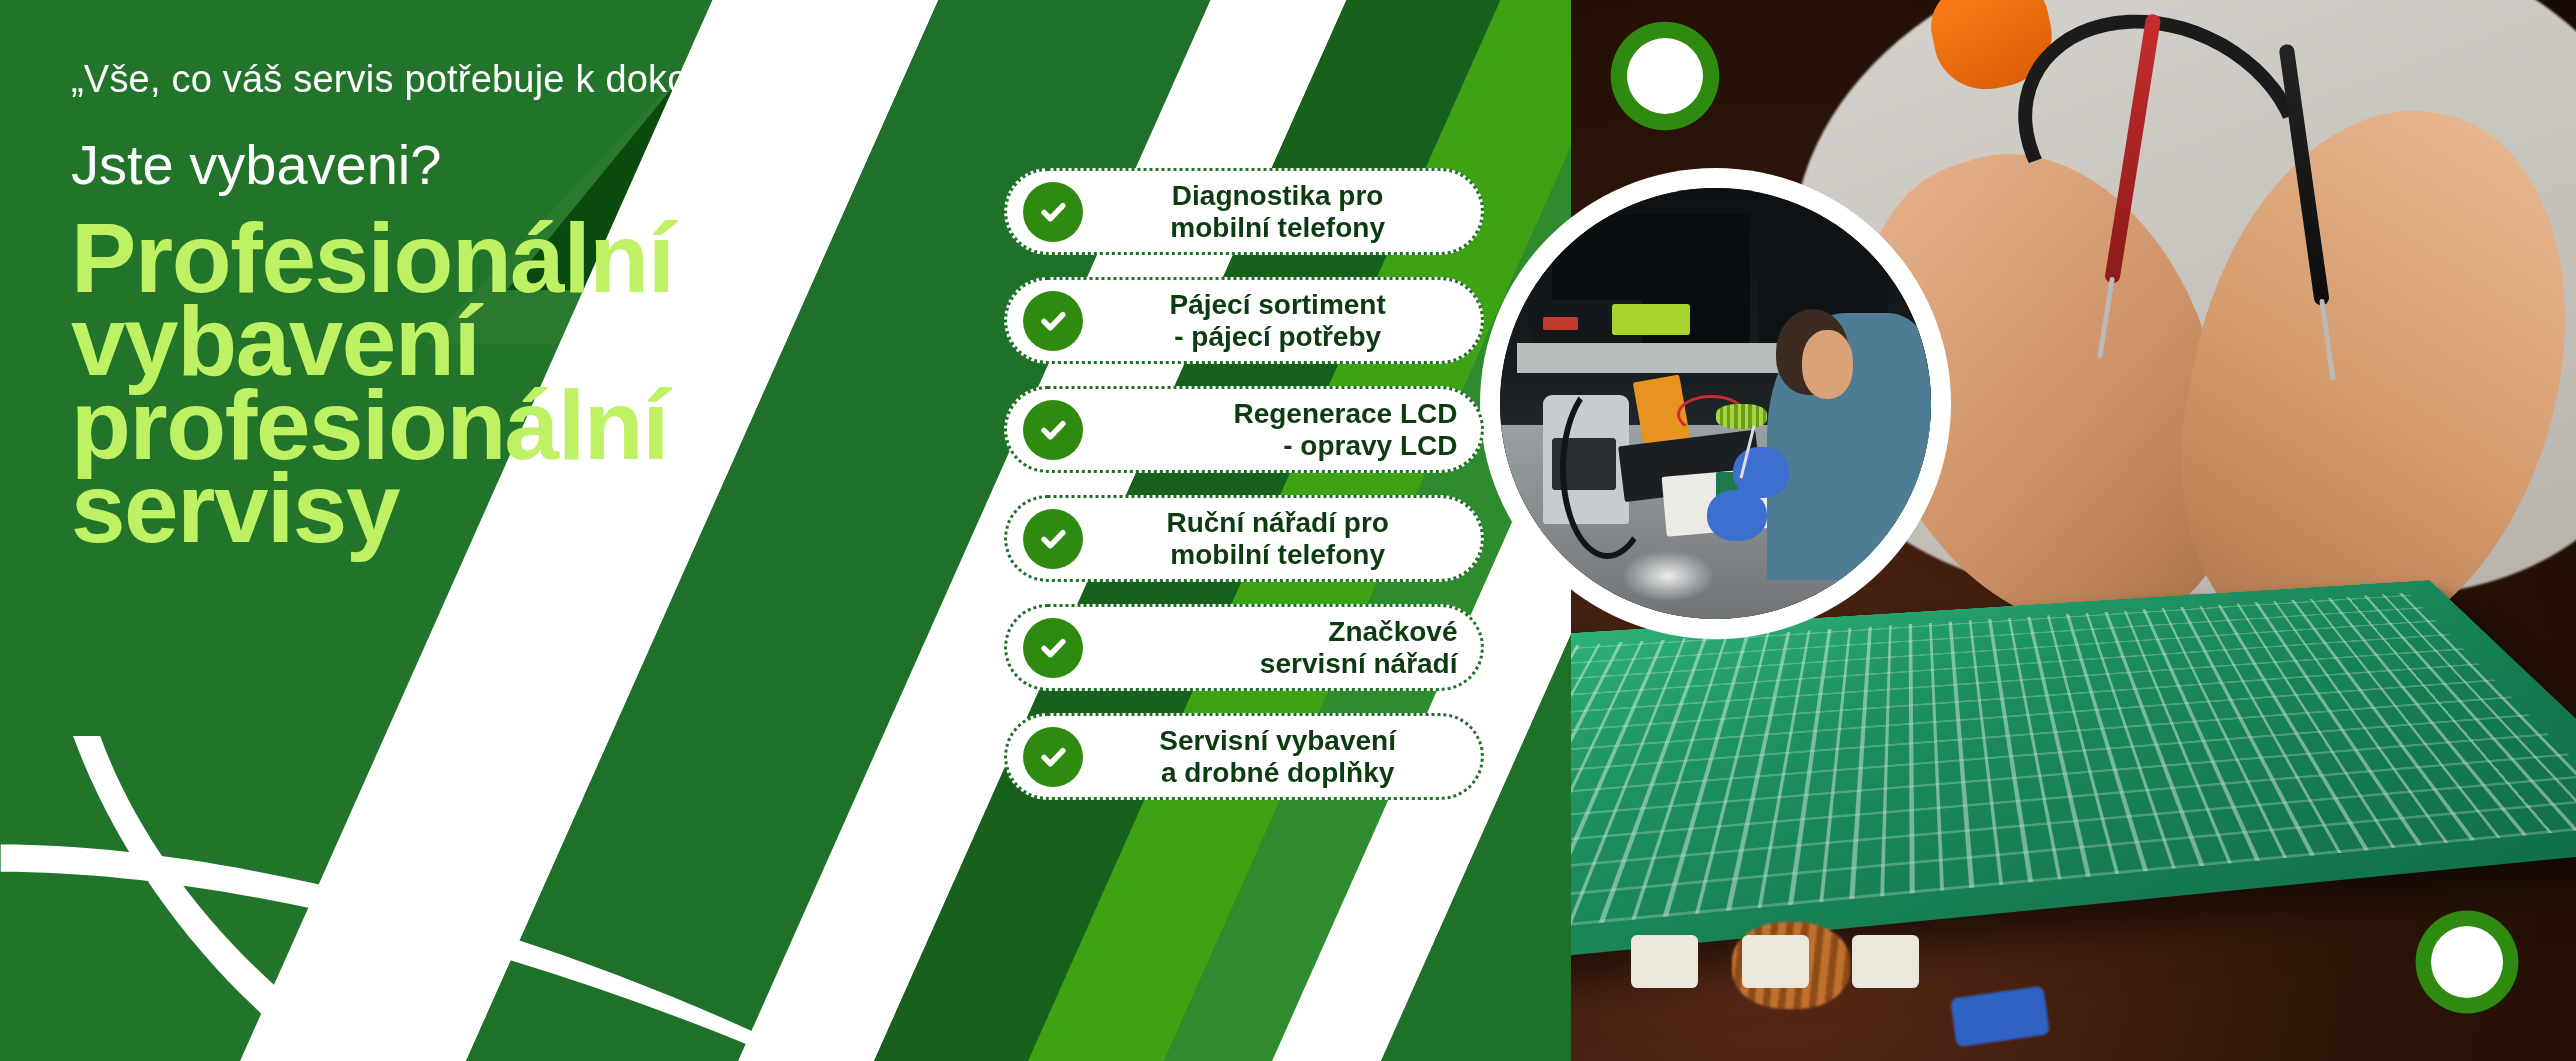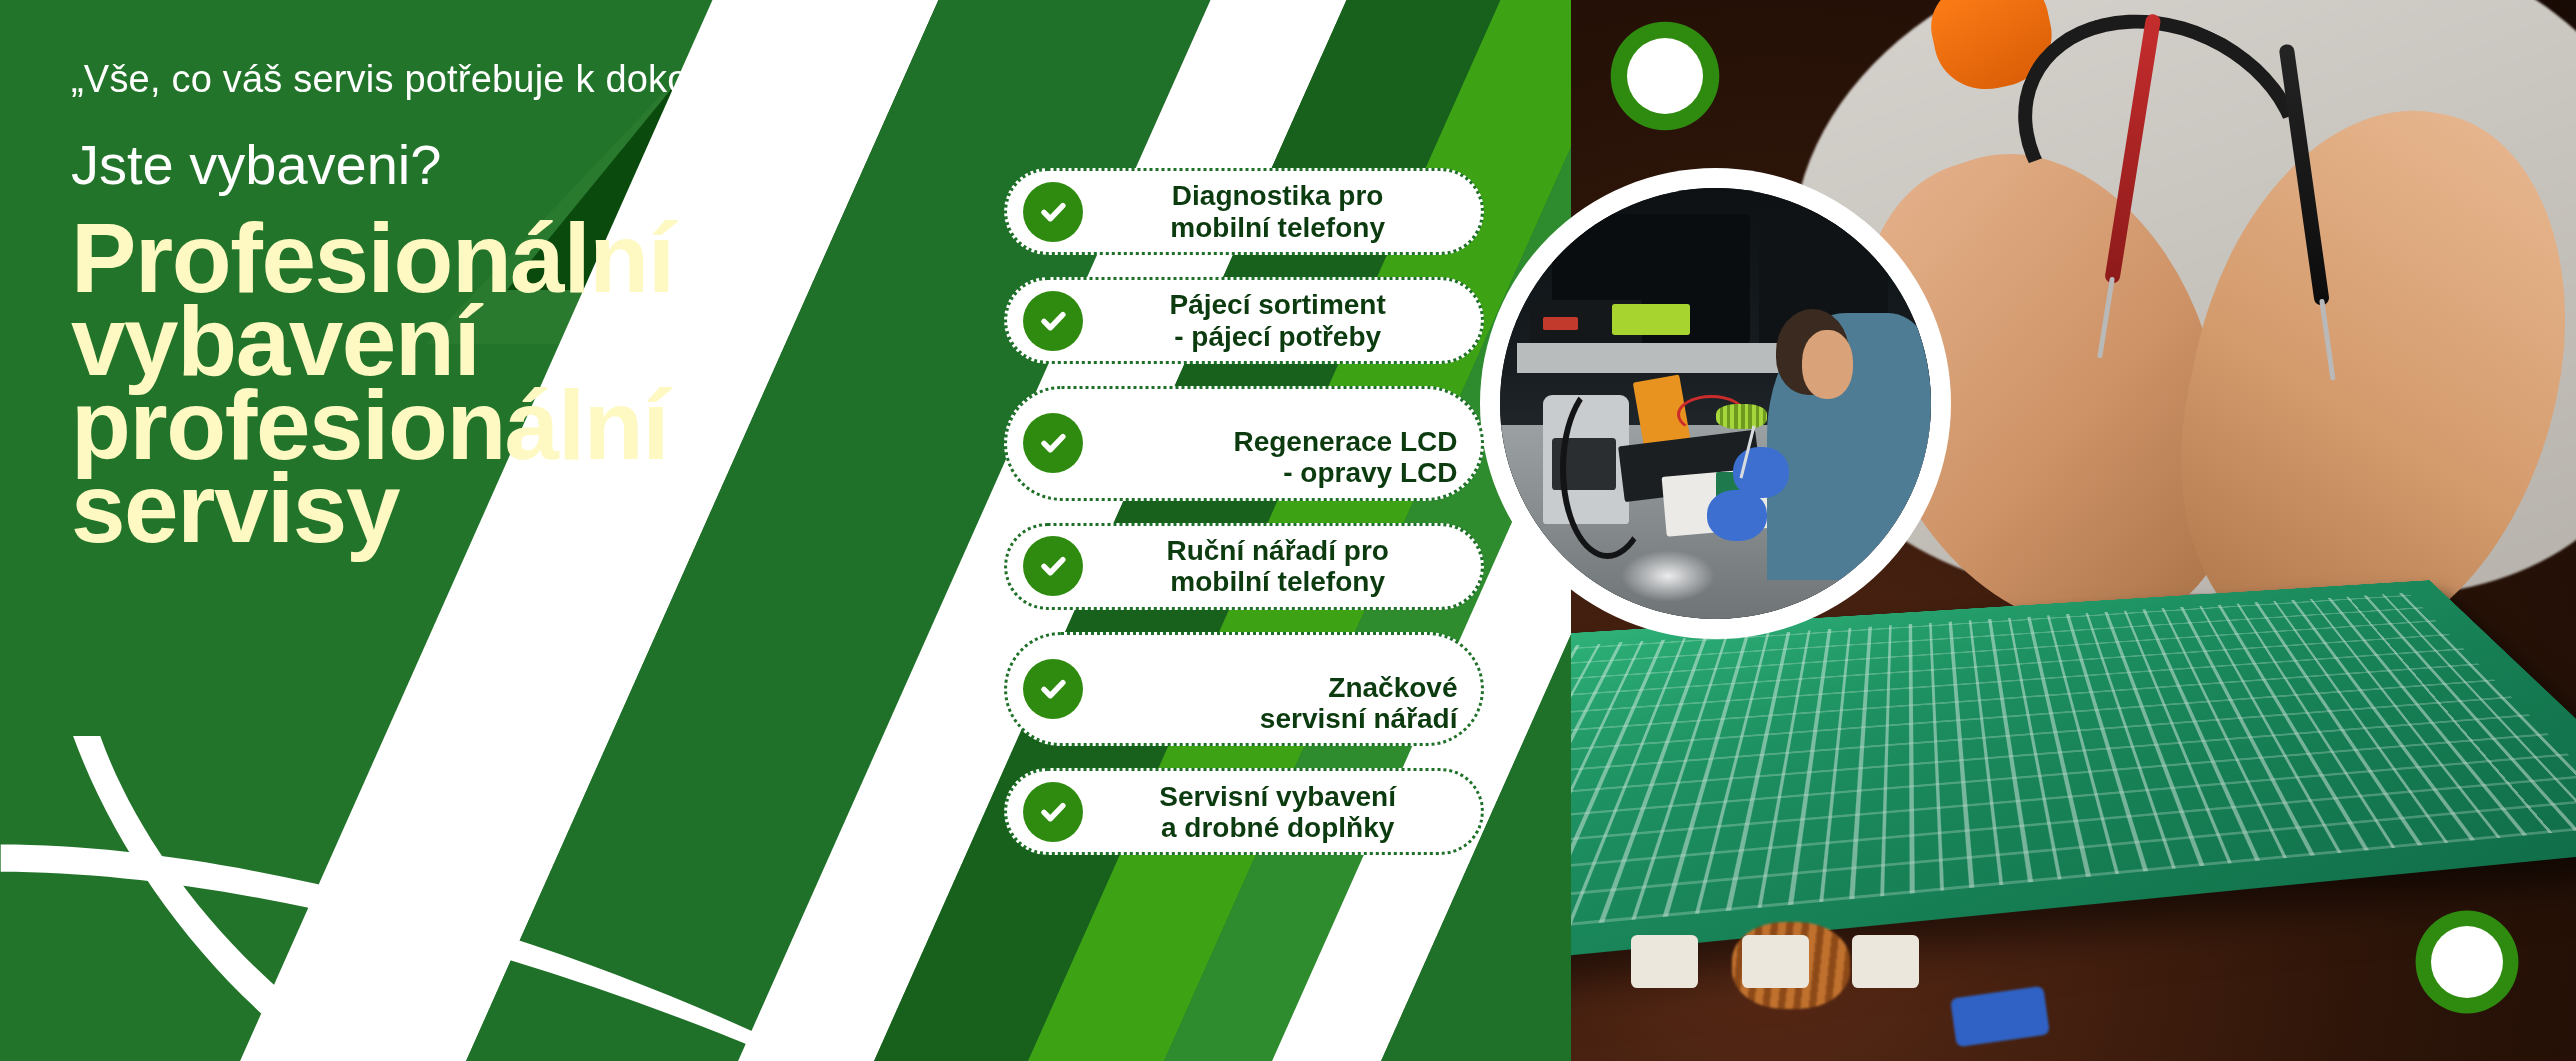--- a/index.html
+++ b/index.html
@@ -151,21 +151,21 @@
   .copy{position:absolute;left:71px;top:58px;width:906px;}
   .tagline{
     color:#ffffff;font-size:38px;font-weight:400;letter-spacing:0.2px;
     white-space:nowrap;margin:0 0 31px 0;
   }
   .subhead{
     color:#ffffff;font-size:56px;font-weight:400;letter-spacing:0;
     margin:0 0 20px 0;white-space:nowrap;
   }
   .headline{
-    color:#fef9c3;font-weight:bold;font-size:98px;line-height:.85;
+    color:#bef264;font-weight:bold;font-size:98px;line-height:.85;
     letter-spacing:-1.4px;margin:0;
   }
   .headline span{display:block;white-space:nowrap;}
   .footline{
     color:#ffffff;font-size:43px;font-style:italic;font-weight:400;
     margin:53px 0 0 0;white-space:nowrap;
   }
 
   
   .pills{position:absolute;left:1004px;top:168px;width:480px;}
@@ -184,21 +184,21 @@
     background:#2f8b0f;margin-right:14.5px;
     display:flex;align-items:center;justify-content:center;
   }
   .pill-check svg{display:block;}
   .pill-text{
     flex:1 1 auto;
     color:#0d3b10;font-weight:bold;font-size:28px;line-height:1.12;
     white-space:pre-line;
   }
   .pill-text.center{text-align:center;}
-  .pill-text.right{text-align:right;margin-top:28px;}
+  .pill-text.right{text-align:right;}
 </style>
 </head>
 <body>
 
 <div class="banner">
 
   <div class="bg-base"></div>
   <div class="bg-mid-wedge"></div>
   <div class="bg-dark-wedge"></div>
 

